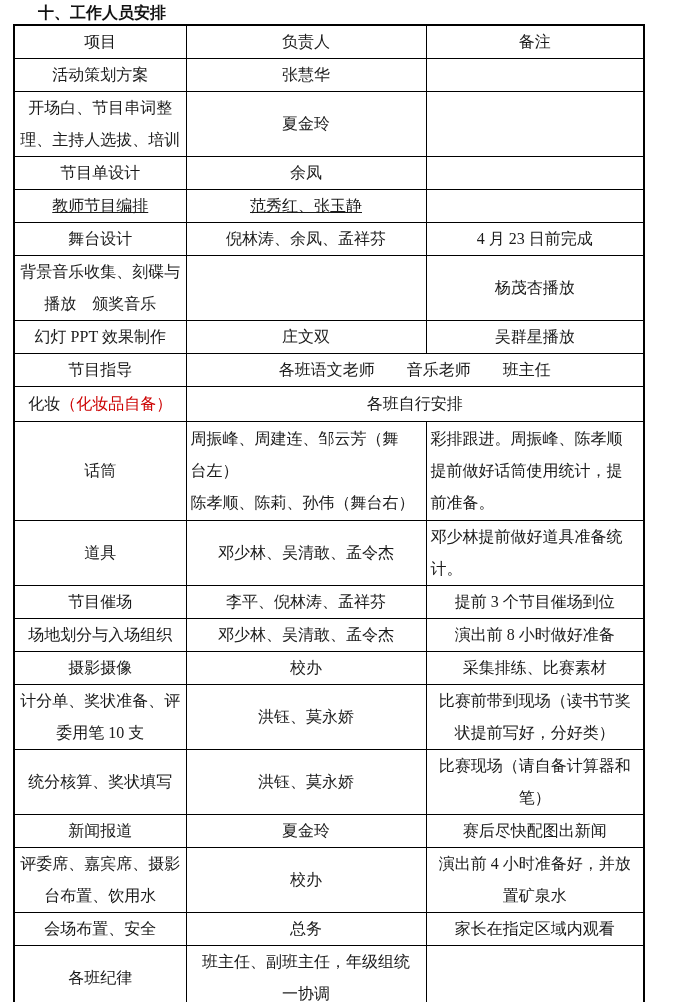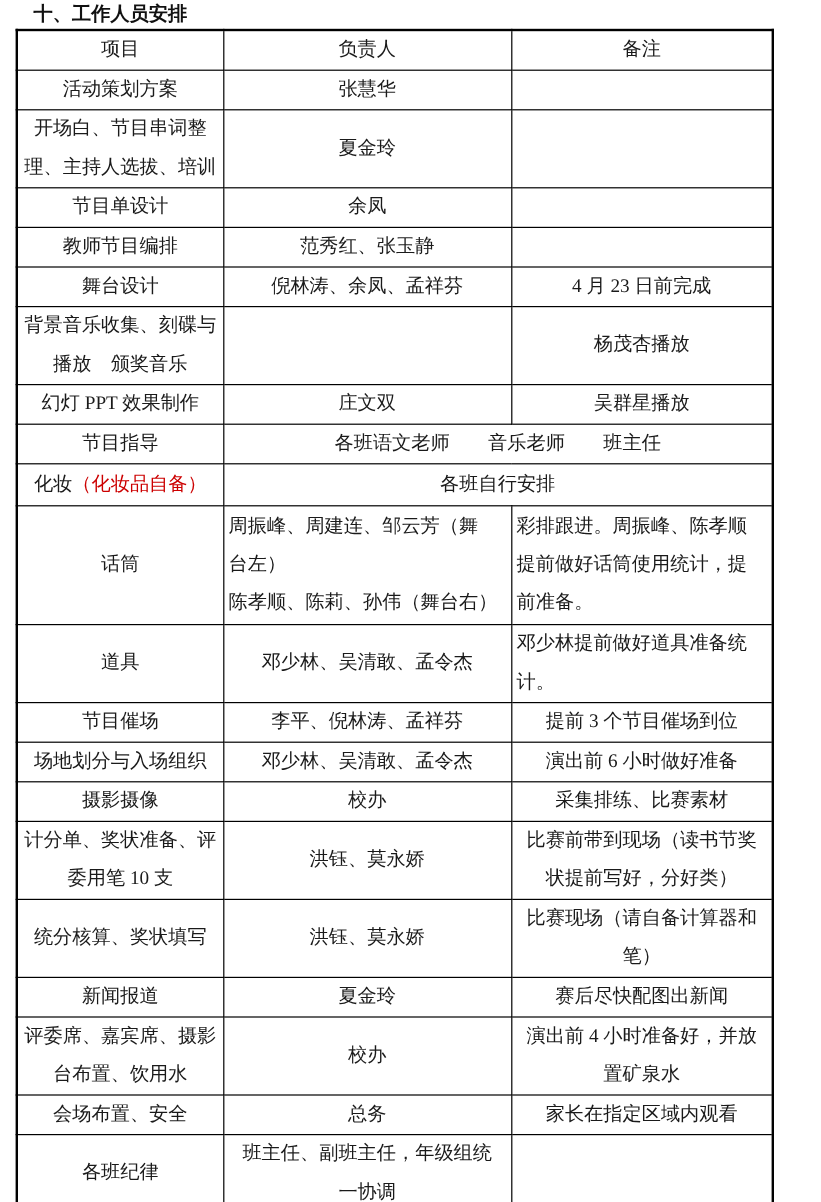--- a/index.html
+++ b/index.html
@@ -10,21 +10,21 @@
     color: #1a1a1a;
   }
   .page {
     position: relative;
     width: 684px;
     height: 1002px;
     background: #ffffff;
   }
   .doc-title {
     position: absolute;
-    left: 28px;
+    left: 38px;
     top: 4px;
     font-family: "Liberation Sans", "DejaVu Sans", sans-serif;
     font-weight: bold;
     font-size: 16px;
     line-height: 18px;
     color: #111111;
   }
   table.staff {
     position: absolute;
     left: 13px;
@@ -79,21 +79,21 @@
           <td>开场白、节目串词整
 理、主持人选拔、培训</td>
           <td>夏金玲</td>
           <td></td>
         </tr>
         <tr style="height: 33px;">
           <td>节目单设计</td>
           <td>余凤</td>
           <td></td>
         </tr>
-        <tr style="height: 32px;">
+        <tr style="height: 32px; text-decoration: underline;">
           <td>教师节目编排</td>
           <td>范秀红、张玉静</td>
           <td></td>
         </tr>
         <tr style="height: 33px; padding-left: 29px;">
           <td>舞台设计</td>
           <td>倪林涛、余凤、孟祥芬</td>
           <td>4 月 23 日前完成</td>
         </tr>
         <tr style="height: 63px;">
@@ -131,21 +131,21 @@
 计。</td>
         </tr>
         <tr style="height: 31px;">
           <td>节目催场</td>
           <td>李平、倪林涛、孟祥芬</td>
           <td>提前 3 个节目催场到位</td>
         </tr>
         <tr style="height: 32px;">
           <td>场地划分与入场组织</td>
           <td>邓少林、吴清敢、孟令杰</td>
-          <td>演出前 6 小时做好准备</td>
+          <td>演出前 8 小时做好准备</td>
         </tr>
         <tr style="height: 31px; padding-left: 23px;">
           <td>摄影摄像</td>
           <td>校办</td>
           <td>采集排练、比赛素材</td>
         </tr>
         <tr style="height: 65px;">
           <td>计分单、奖状准备、评
 委用笔 10 支</td>
           <td>洪钰、莫永娇</td>

